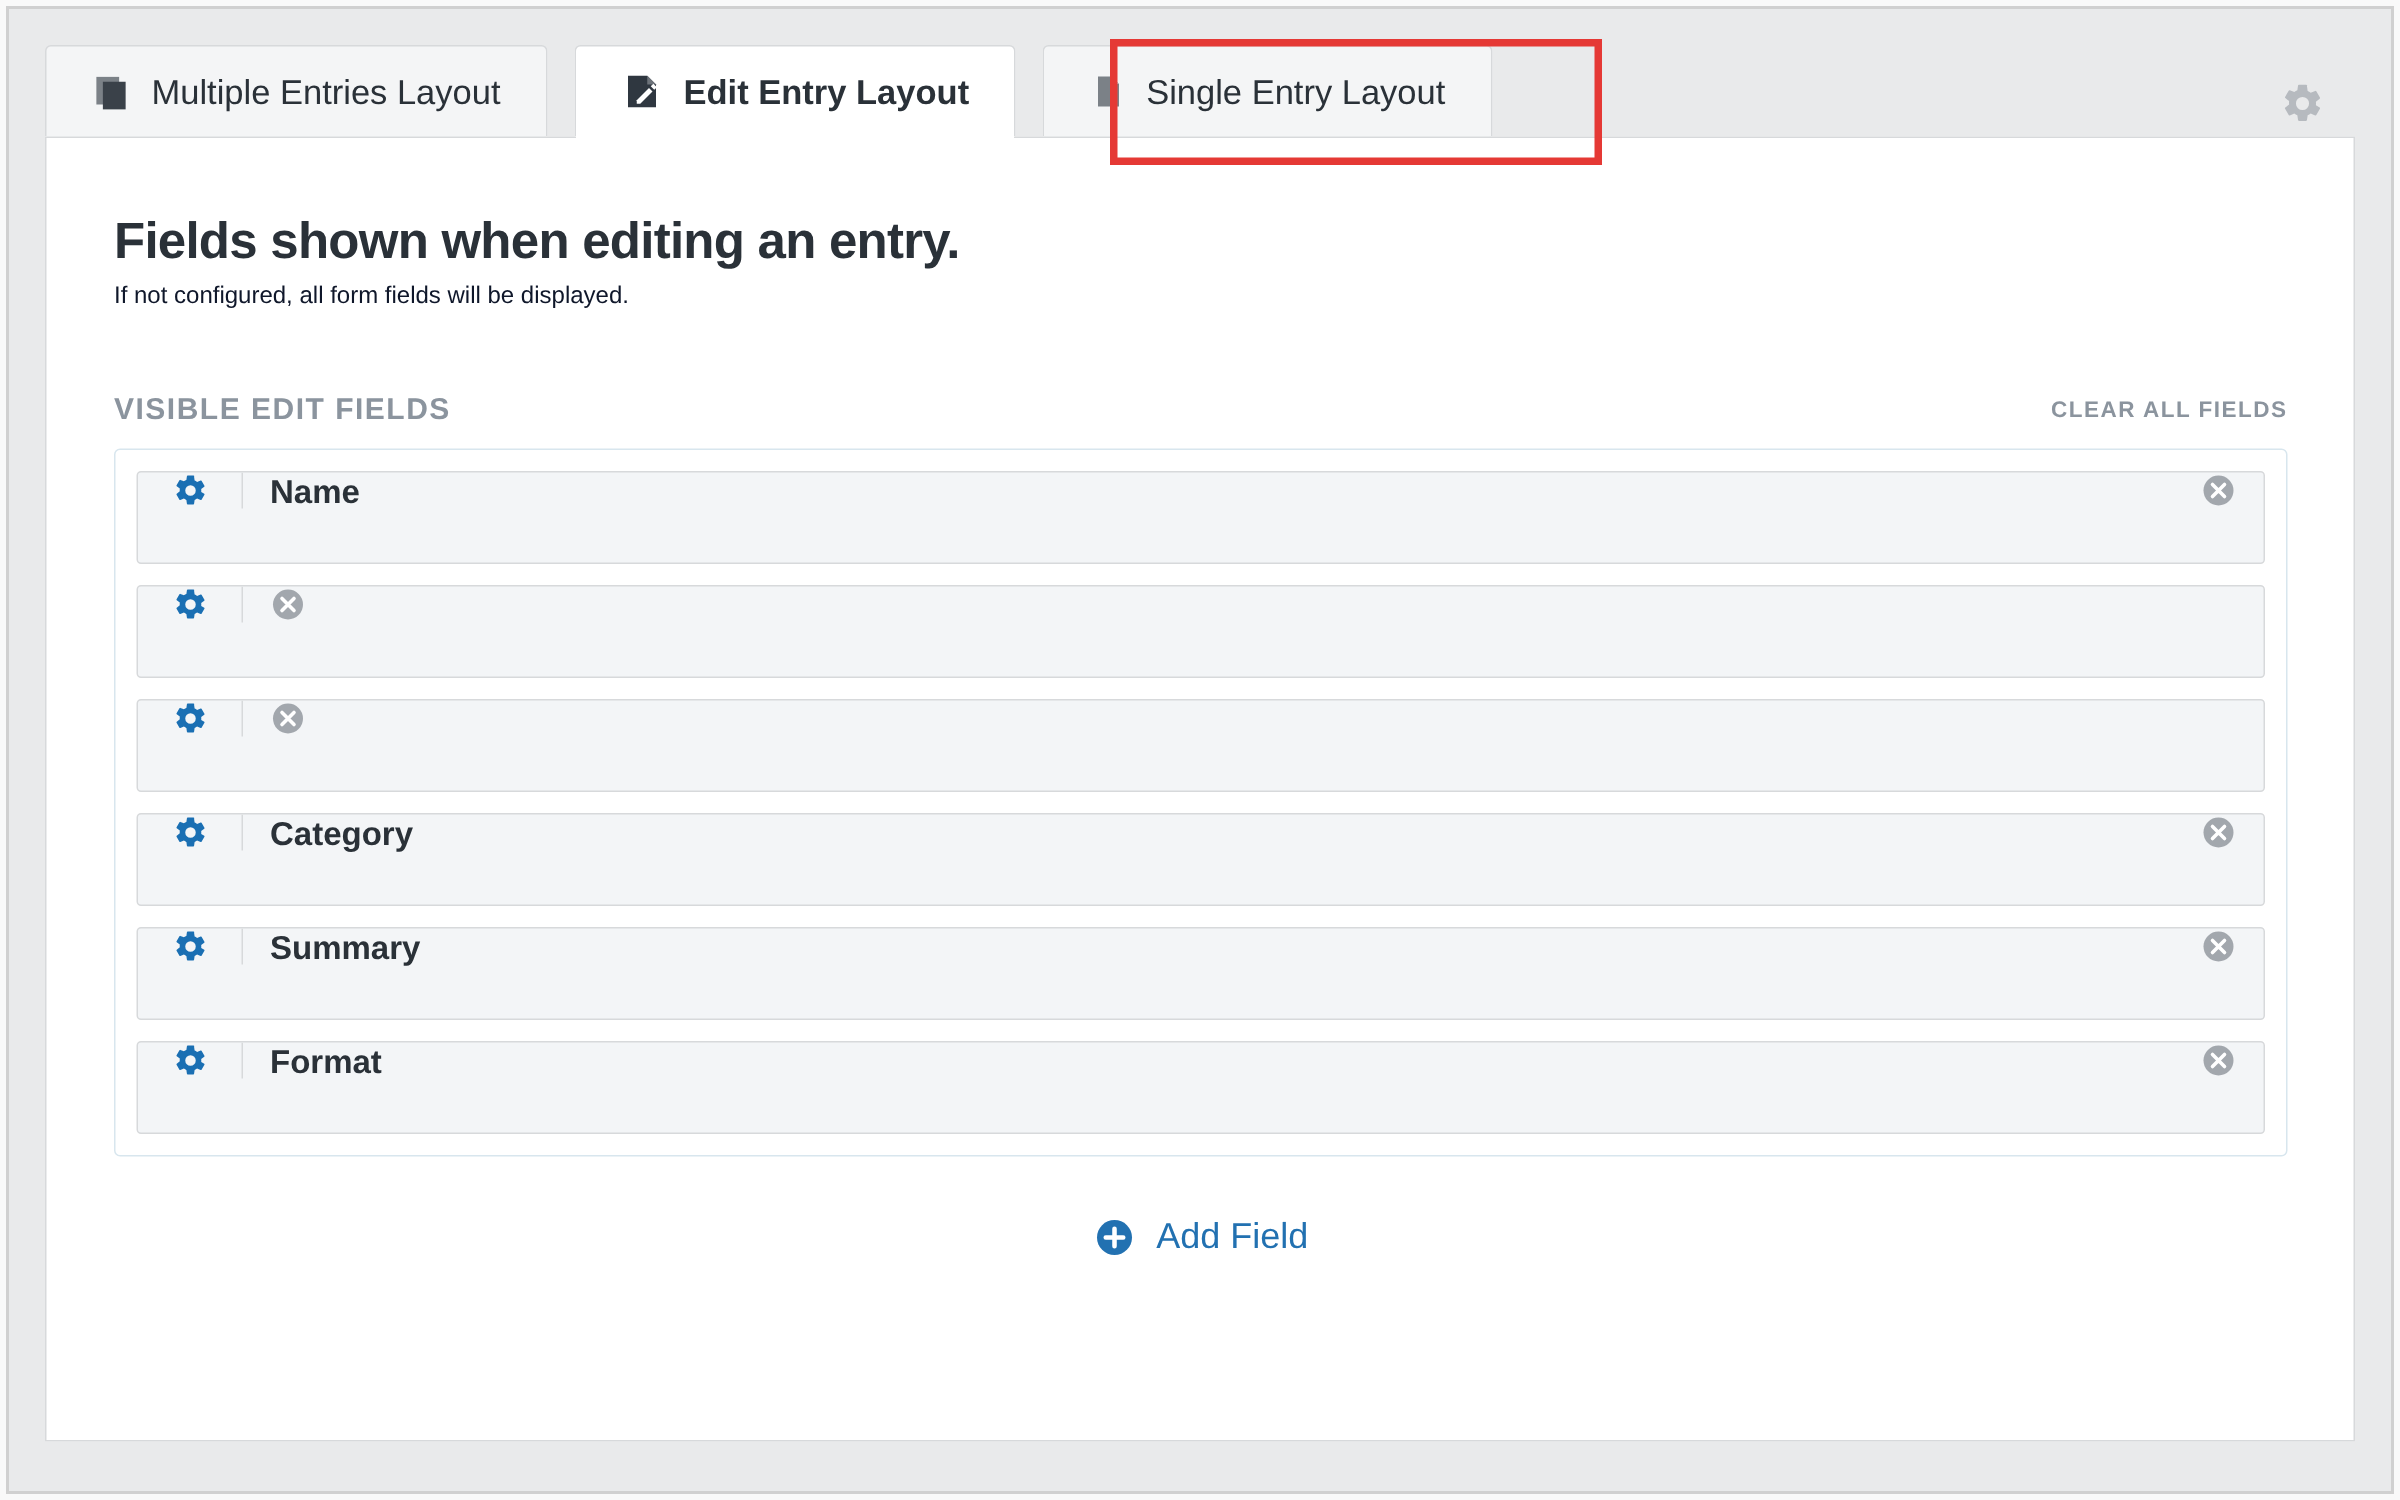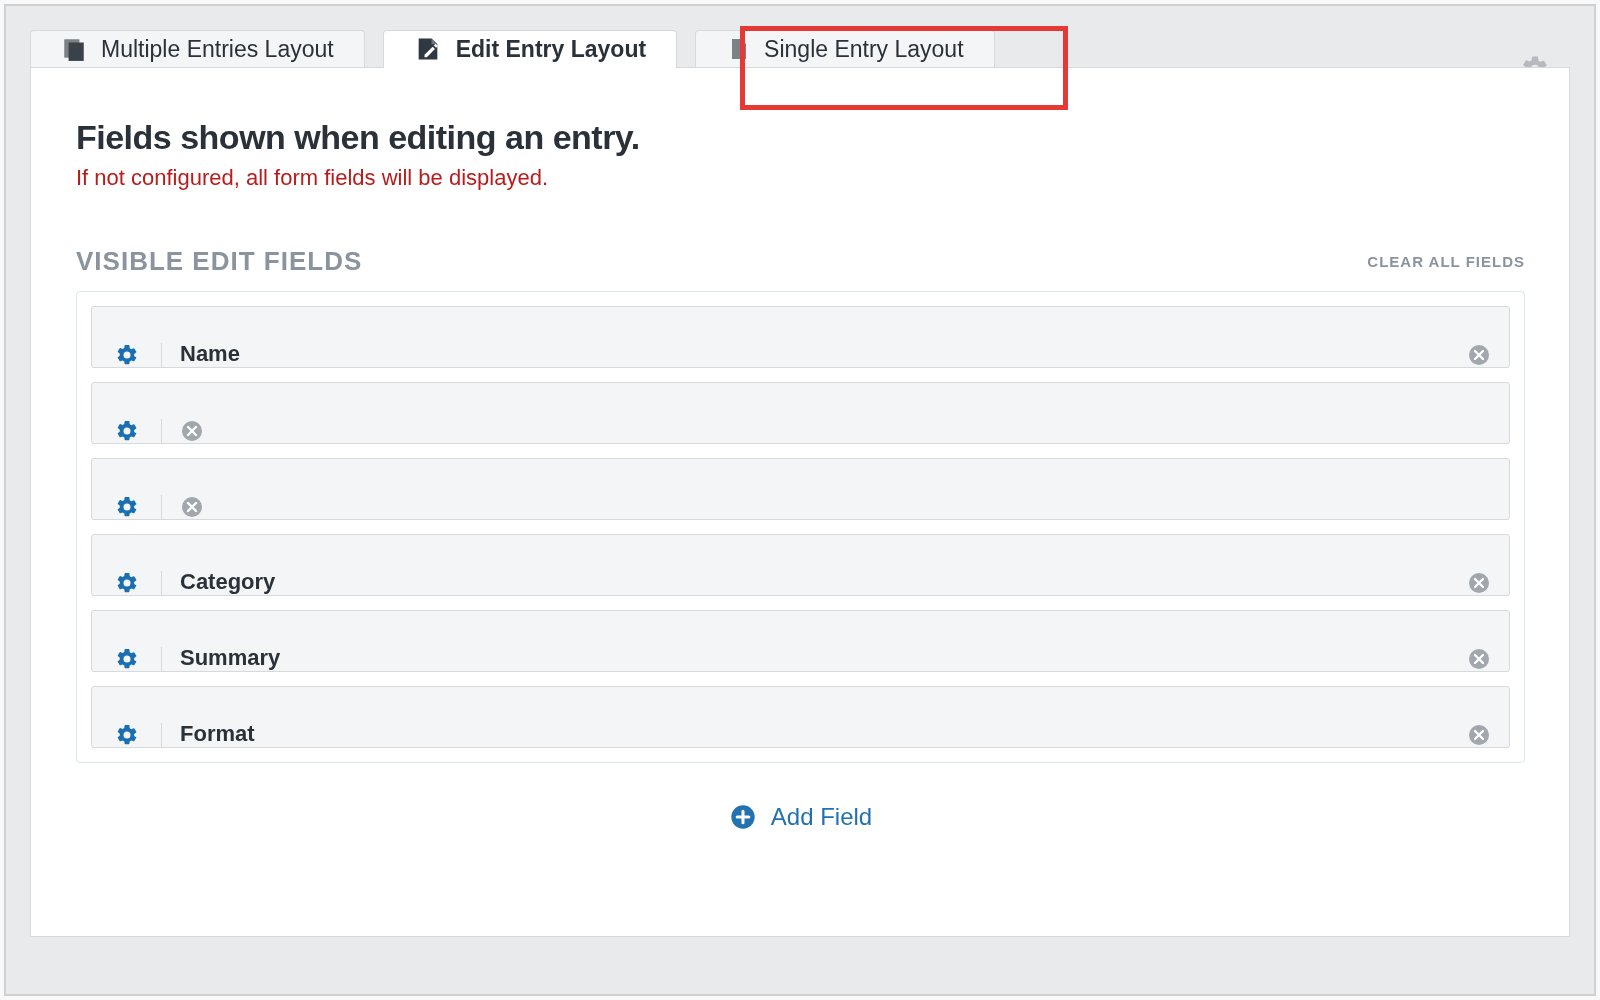--- a/index.html
+++ b/index.html
@@ -37,21 +37,21 @@
   .tabs {
     padding: 24px 24px 0 24px;
     display:flex;
     gap:18px;
     position:relative;
   }
   .tab {
     display:flex;
     align-items:center;
     gap:14px;
-    padding: 4px 30px;
+    padding: 16px 30px;
     font-size:23px;
     font-weight:500;
     color:var(--text);
     background:var(--tab-inactive);
     border:1px solid var(--border);
     border-bottom:none;
     border-radius:4px 4px 0 0;
     cursor:pointer;
     user-select:none;
   }
@@ -76,45 +76,45 @@
 
   h1.page-title {
     margin:0 0 8px 0;
     font-size:34px;
     font-weight:800;
     letter-spacing:-0.5px;
     color:#2a3138;
   }
   .page-sub {
     margin:0 0 55px 0;
-    font-size:22px;
-    color:#b91c1c;
+    font-size:16px;
+    color:#0f172a;
   }
 
   .section-bar {
     display:flex; justify-content:space-between; align-items:center;
     margin-bottom:14px;
   }
   .section-label {
-    font-size:26px; font-weight:700; letter-spacing:1px;
+    font-size:20px; font-weight:700; letter-spacing:1px;
     color:var(--label);
   }
   .clear-link {
     font-size:15px; font-weight:700; letter-spacing:1px;
     color:var(--label);
     cursor:pointer;
   }
 
   .fields-container {
     border:1px solid #d8e6ee;
     border-radius:4px;
     padding:14px;
   }
   .field-row {
-    display:flex; align-items:flex-end;
+    display:flex; align-items:flex-start;
     background:var(--field-bg);
     border:1px solid var(--border);
     border-radius:3px;
     margin-bottom:14px;
     height:62px;
     overflow:hidden;
   }
   .field-row:last-of-type { margin-bottom:0; }
   .gear-cell {
     width:70px; display:flex; align-items:center; justify-content:center;

